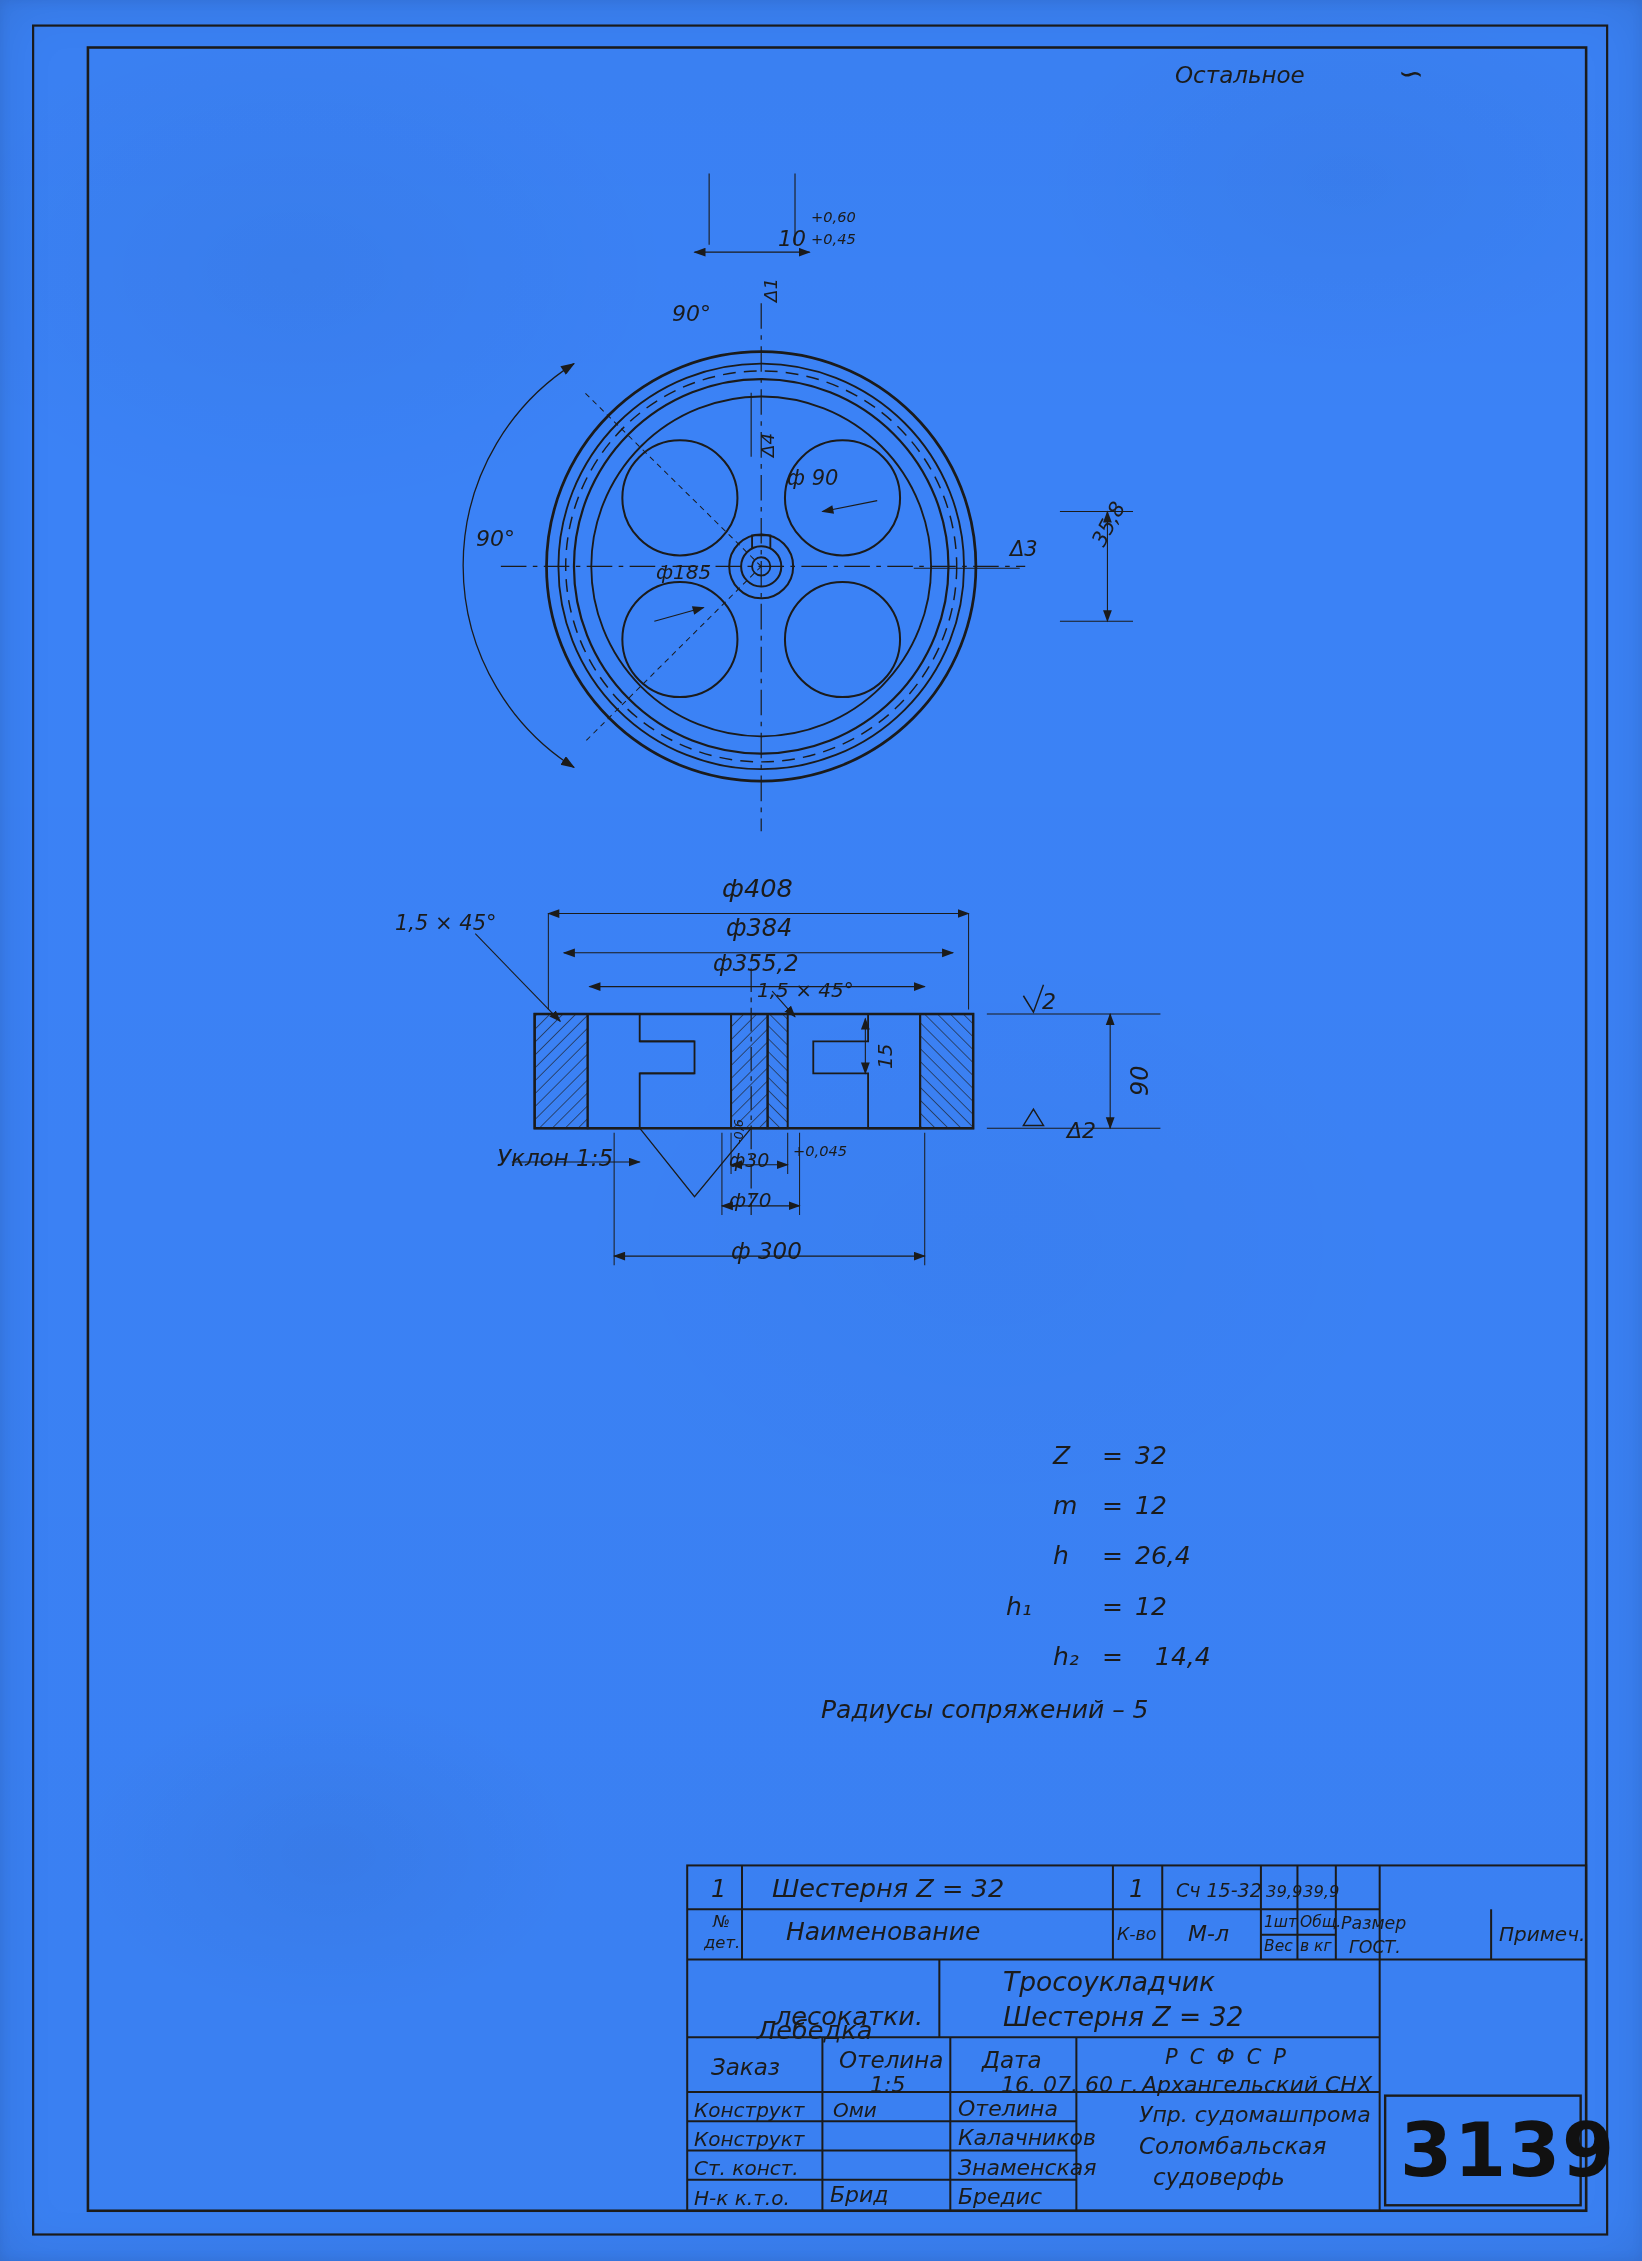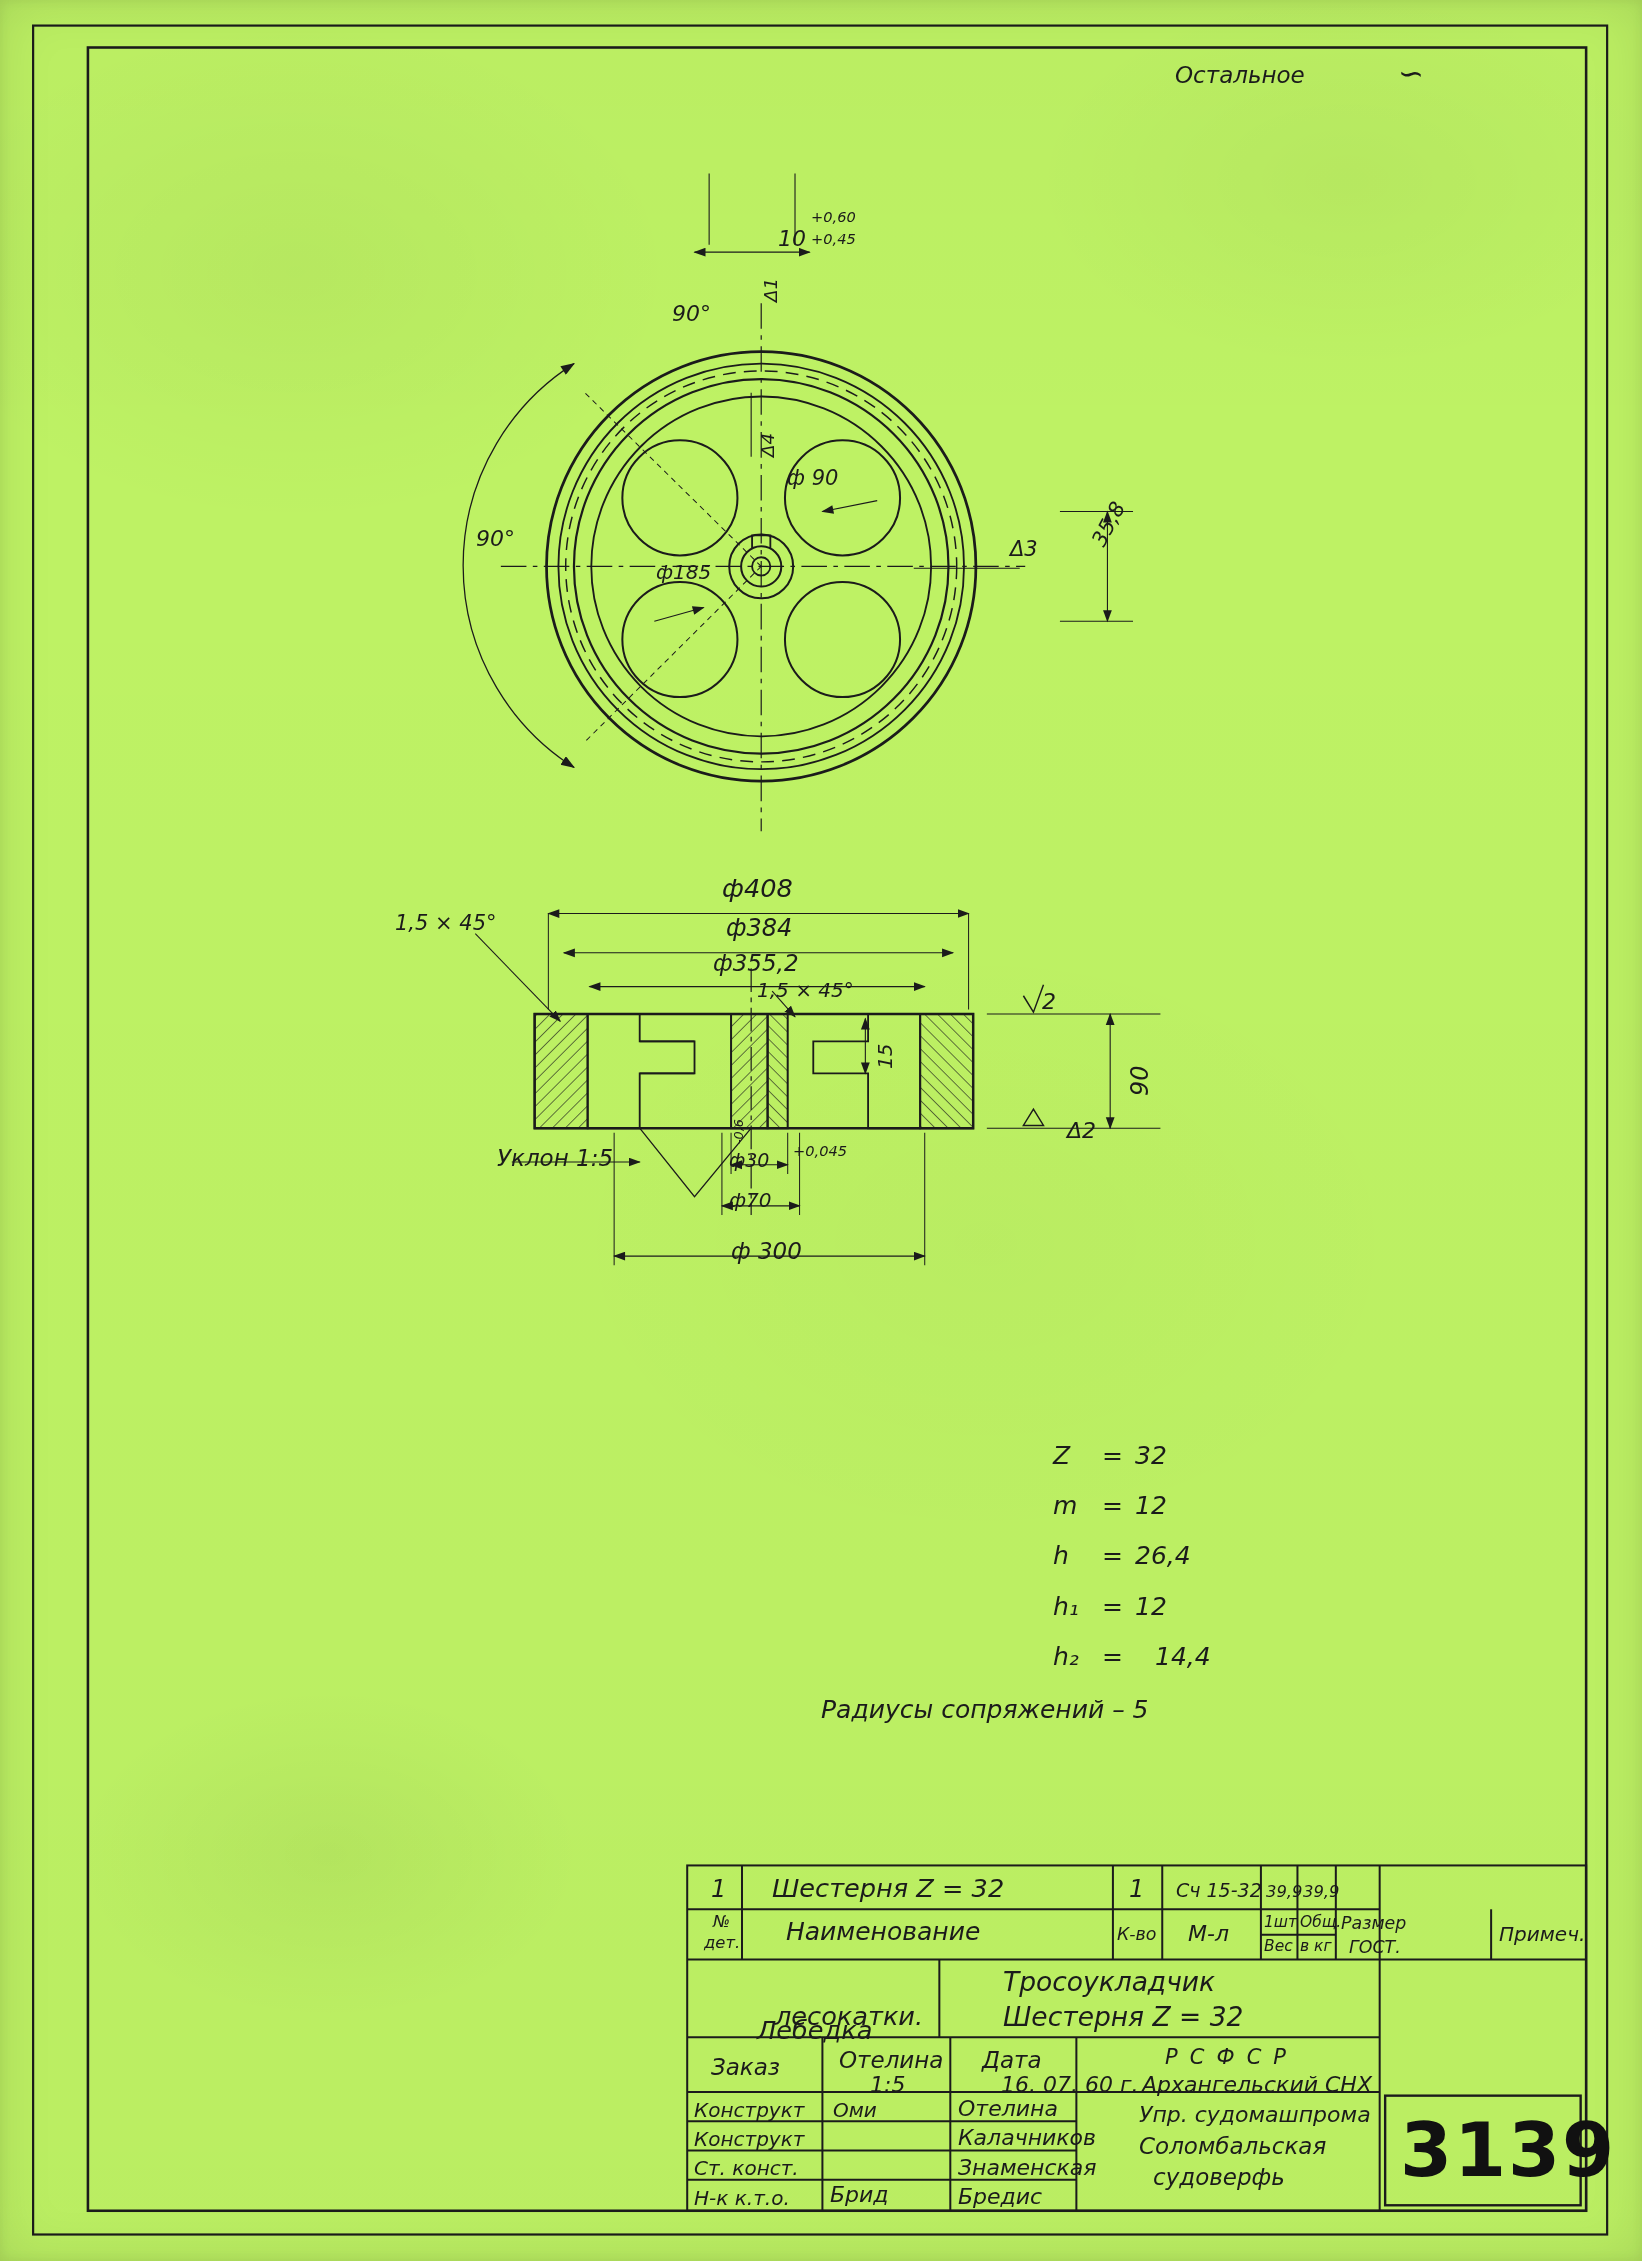--- a/index.html
+++ b/index.html
@@ -7,21 +7,21 @@
     padding: 0;
     background: #6f6f6f;
   }
   body {
     font-family: "DejaVu Sans", sans-serif;
   }
   .page {
     position: relative;
     width: 1643px;
     height: 2261px;
-    background: #bef264;
+    background: #3b82f6;
     overflow: hidden;
   }
   
   .paper-tint {
     position: absolute;
     inset: 0;
     background:
       radial-gradient(ellipse 548px 365px at 18% 12%, rgba(0,0,0,0.035), rgba(0,0,0,0) 70%),
       radial-gradient(ellipse 457px 274px at 82% 8%, rgba(0,0,0,0.03), rgba(0,0,0,0) 70%),
       radial-gradient(ellipse 365px 238px at 20% 82%, rgba(0,0,0,0.045), rgba(0,0,0,0) 70%),
@@ -259,21 +259,21 @@
     <div class="t" style="left:1135px; top:1441px; font-size:25px;">32</div>
 
     <div class="t" style="left:1053px; top:1491px; font-size:25px;">m</div>
     <div class="t" style="left:1102px; top:1491px; font-size:25px;">=</div>
     <div class="t" style="left:1135px; top:1491px; font-size:25px;">12</div>
 
     <div class="t" style="left:1053px; top:1541px; font-size:25px;">h</div>
     <div class="t" style="left:1102px; top:1541px; font-size:25px;">=</div>
     <div class="t" style="left:1135px; top:1541px; font-size:25px;">26,4</div>
 
-    <div class="t" style="left:1053px; top:1592px; font-size:25px;">h₁</div>
+    <div class="t" style="left:1006px; top:1592px; font-size:25px;">h₁</div>
     <div class="t" style="left:1102px; top:1592px; font-size:25px;">=</div>
     <div class="t" style="left:1135px; top:1592px; font-size:25px;">12</div>
 
     <div class="t" style="left:1053px; top:1642px; font-size:25px;">h₂</div>
     <div class="t" style="left:1102px; top:1642px; font-size:25px;">=</div>
     <div class="t" style="left:1135px; top:1642px; font-size:25px;margin-left:20px;">14,4</div>
   </div>
 
   <div class="t" style="left:821px; top:1695px; font-size:25px;">Радиусы сопряжений  – 5</div>
 

